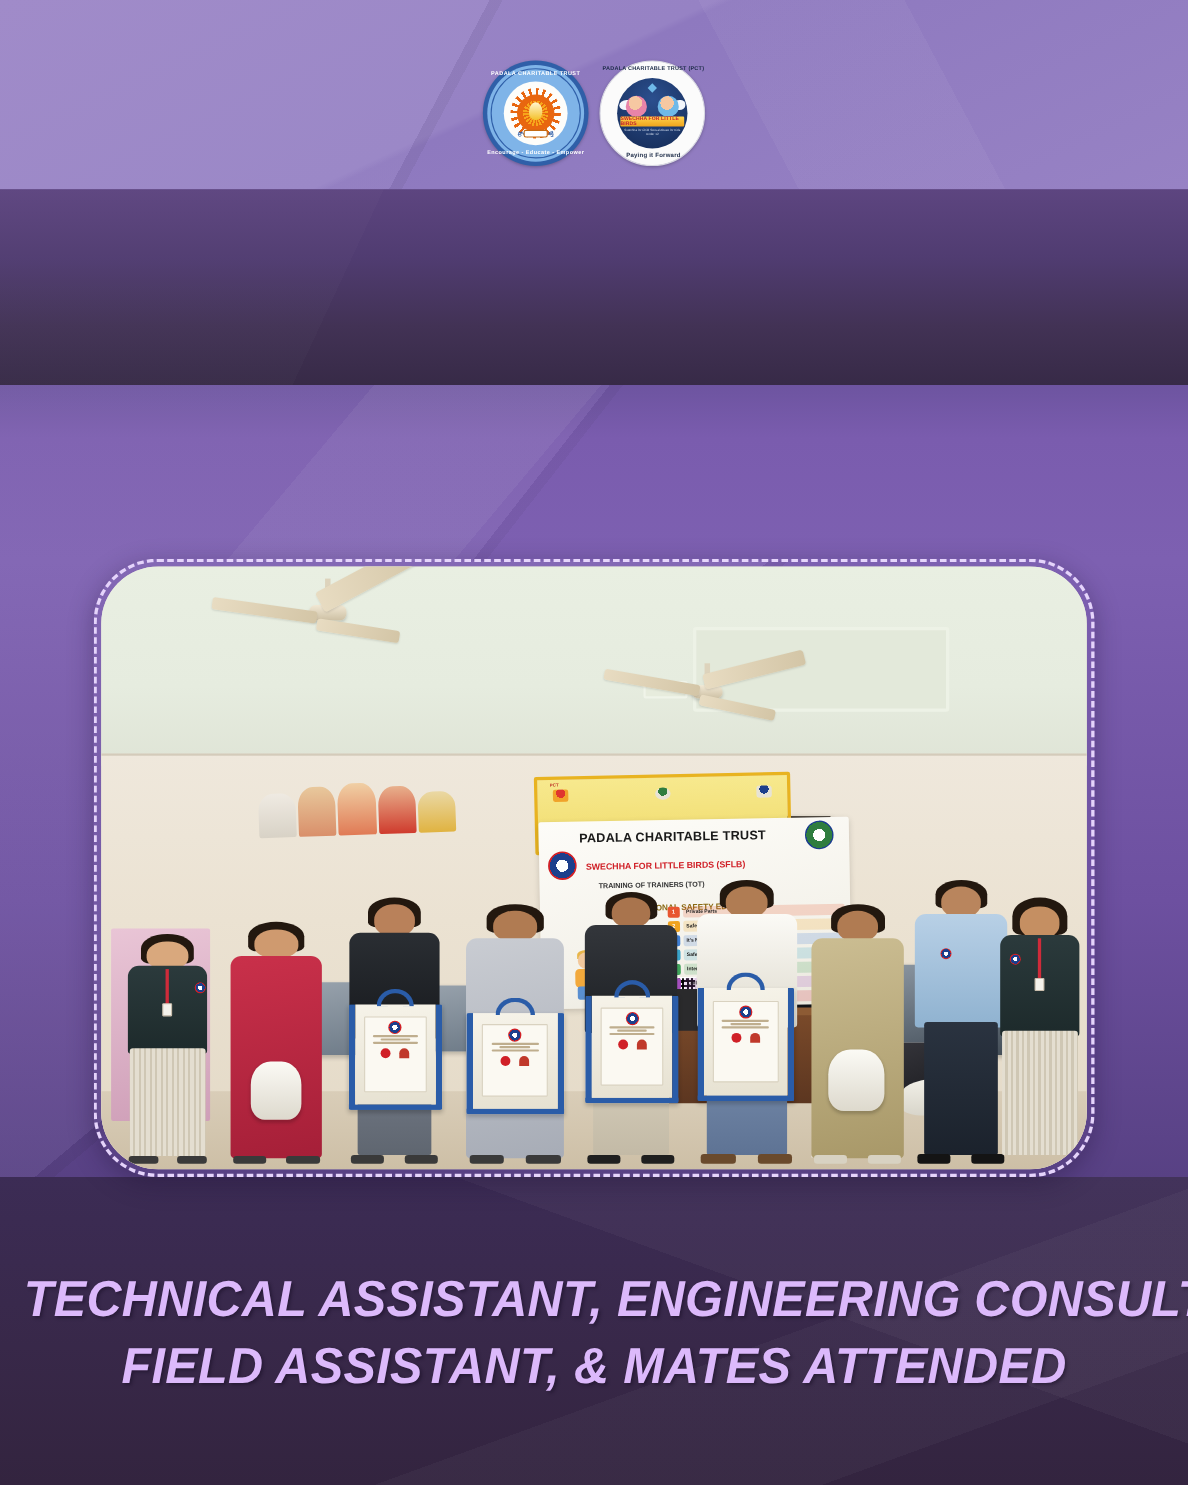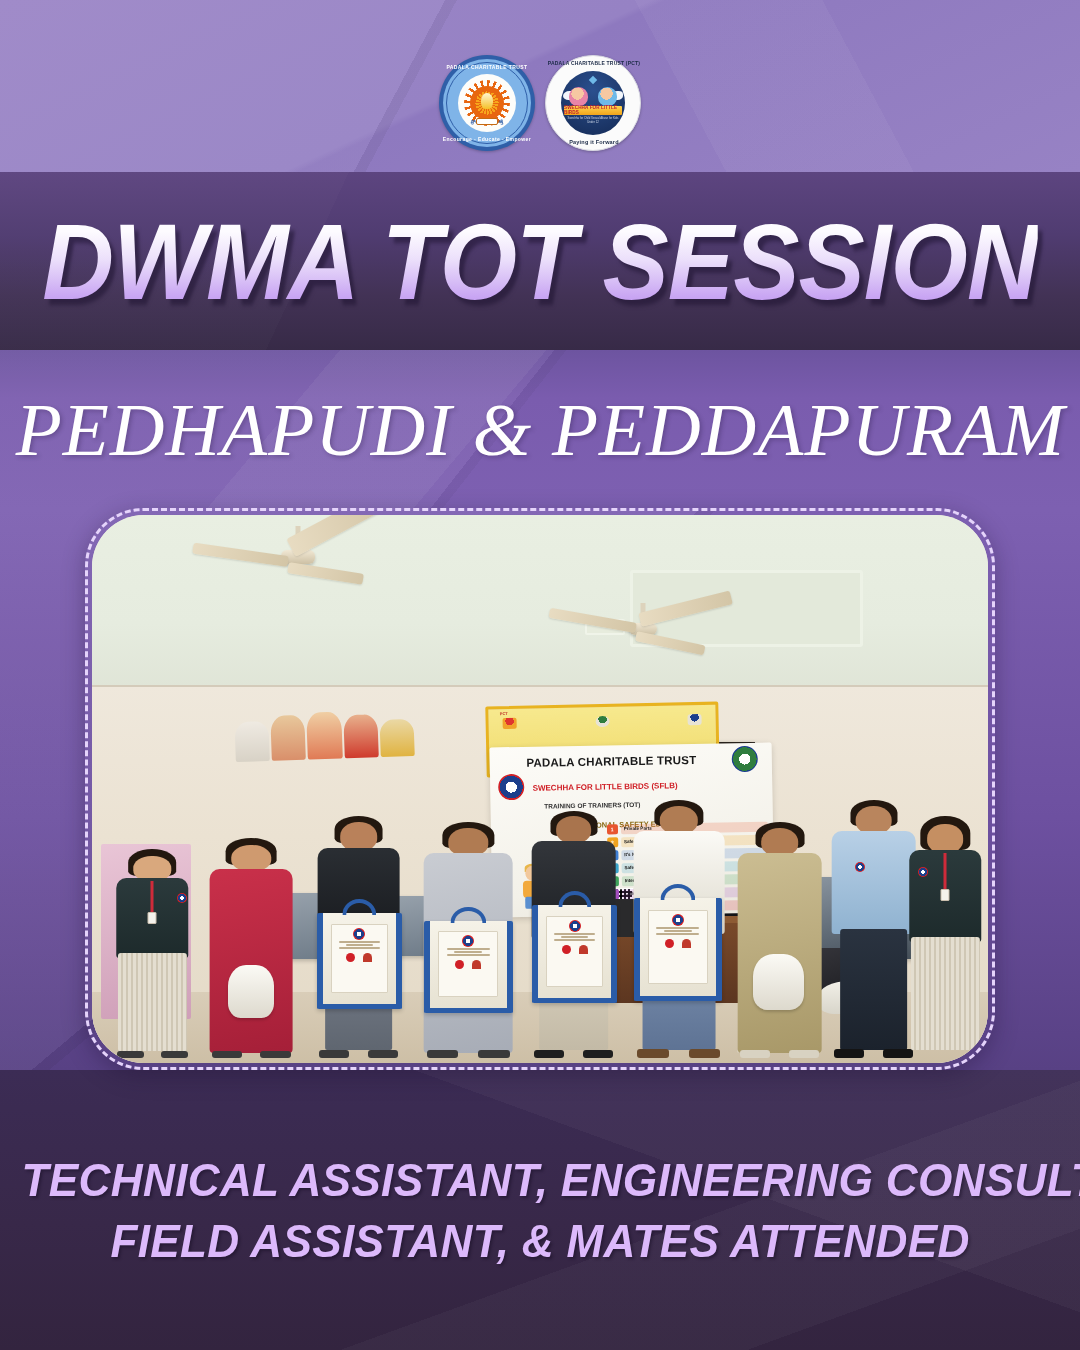--- a/index.html
+++ b/index.html
@@ -376,27 +376,21 @@
         <div class="bird l"></div>
         <div class="bird r"></div>
         <div class="tag">SWECHHA FOR LITTLE BIRDS</div>
         <div class="subtag">Swechha for Child Sexual Abuse for Kids Under 12</div>
       </div>
       <div class="tx-bot">Paying it Forward</div>
     </div>
 
   </div>
 
-  <div class="title">
-    <h1>DWMA TOT SESSION</h1>
-  </div>
-
-  <div class="subtitle">
-    <h2>PEDHAPUDI &amp; PEDDAPURAM</h2>
-  </div>
+
 
   <div class="photo-frame">
     <div class="photo">
 
       <div class="ceiling"></div>
       <div class="ceil-panel"></div>
       <div class="wall"></div>
       <div class="wall-line"></div>
       <div class="floor"></div>
 

